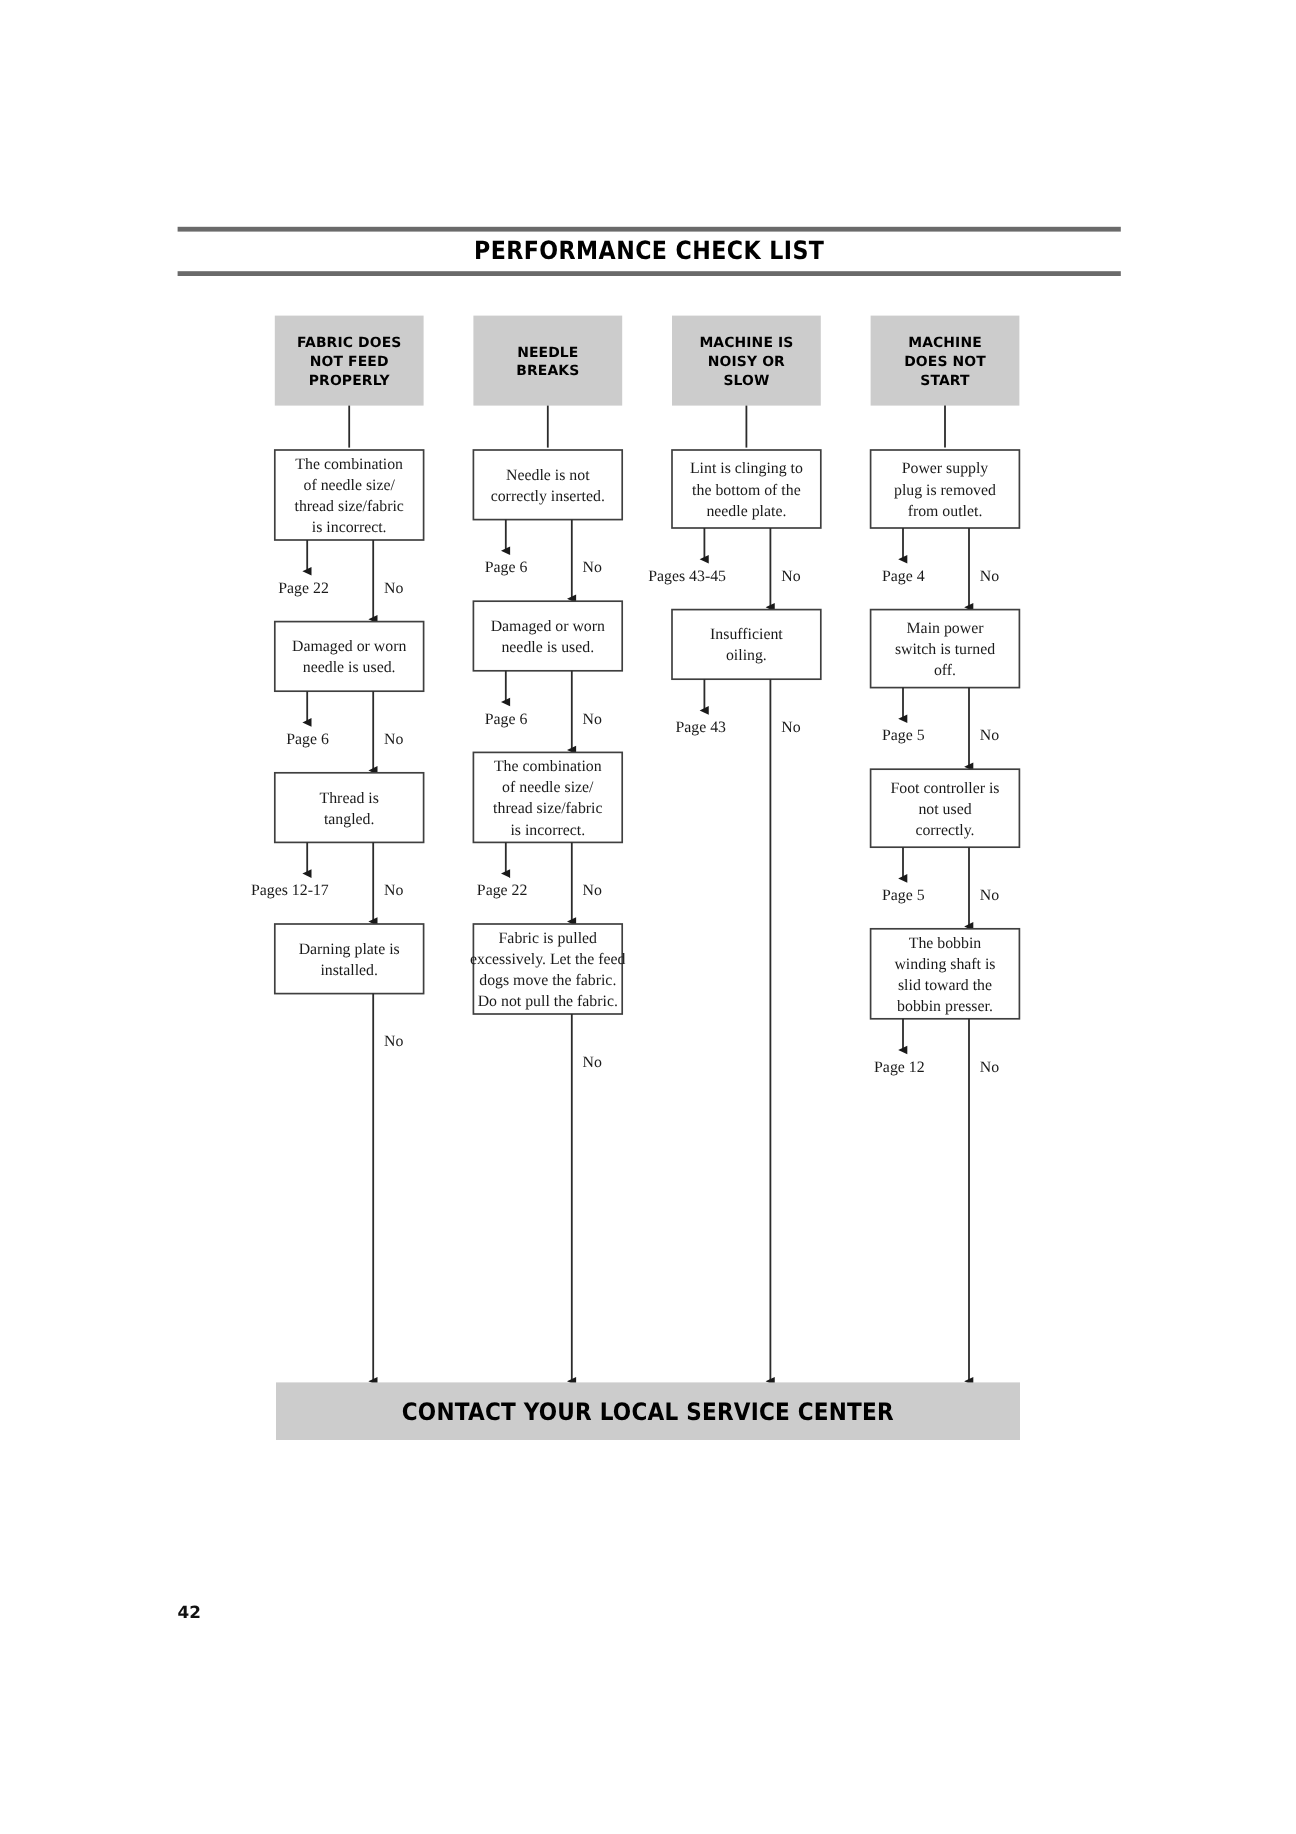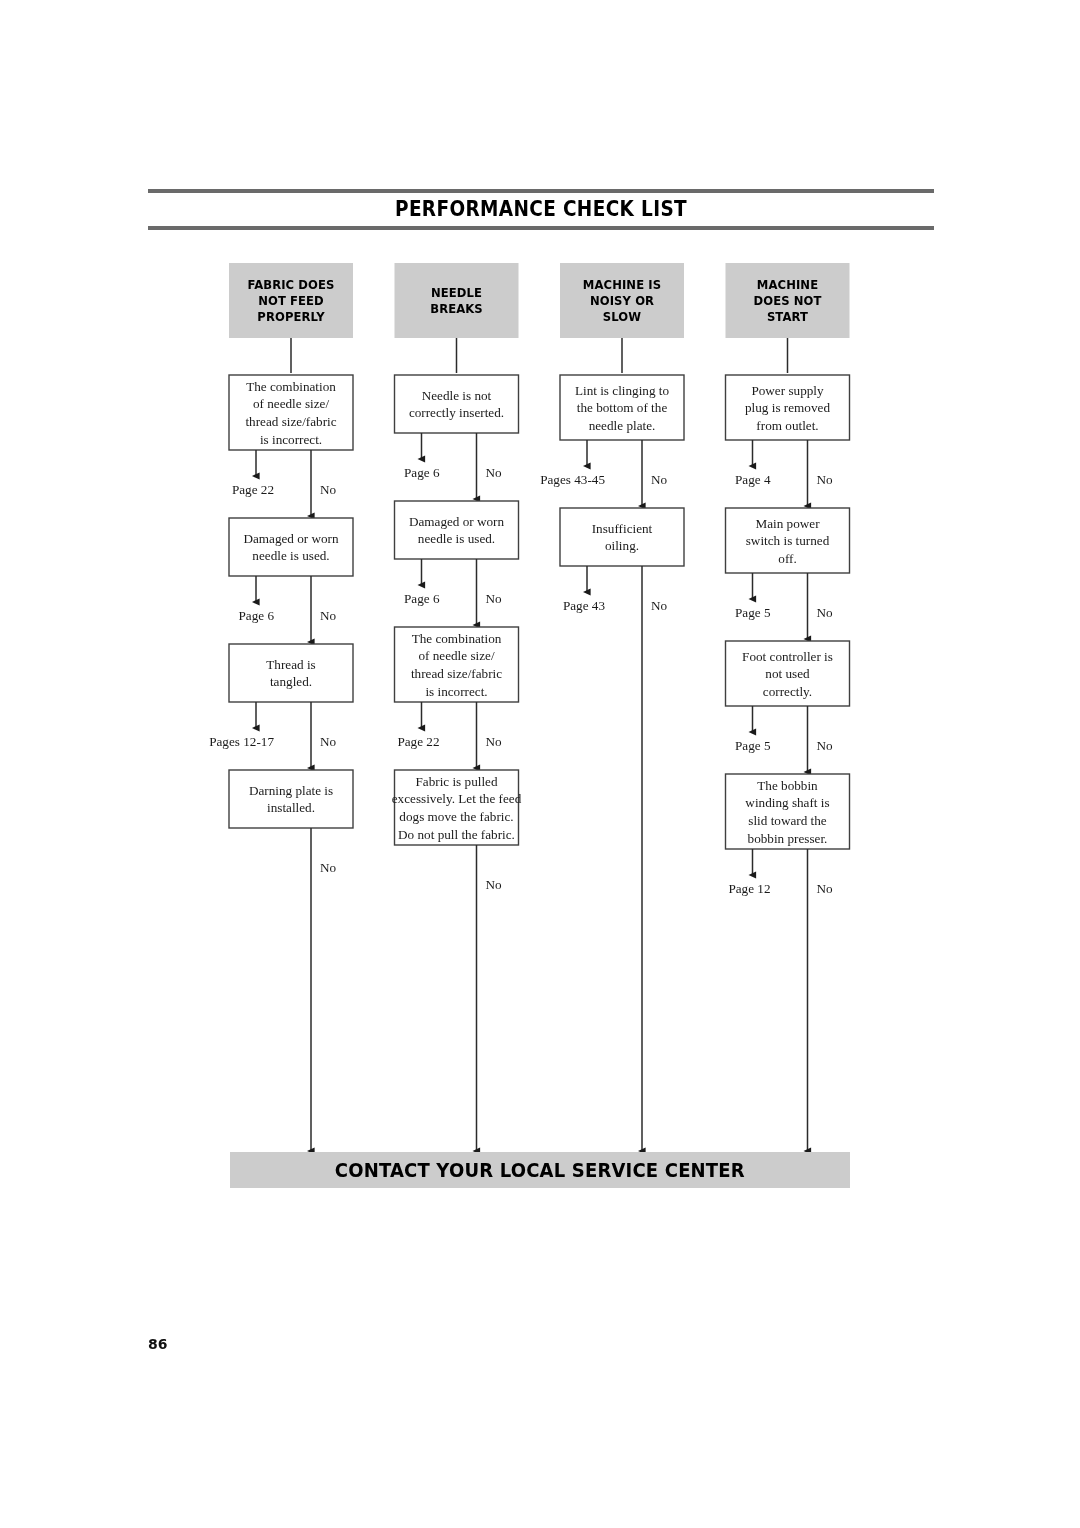--- a/index.html
+++ b/index.html
@@ -96,21 +96,21 @@
   }
   .page-label { text-anchor: end; }
   .no-label { text-anchor: start; }
 
   
   .banner {
     position: absolute;
     left: 230px;
     top: 1152px;
     width: 620px;
-    height: 36px;
+    height: 48px;
     background: #cccccc;
     display: flex;
     align-items: center;
     justify-content: center;
   }
   .banner-text {
     font-family: "DejaVu Sans", sans-serif;
     font-weight: bold;
     font-size: 20px;
     color: #000000;
@@ -340,15 +340,15 @@
           <line x1="807.5" y1="849" x2="807.5" y2="1151" class="flow-line" marker-end="url(#arrowhead)"></line>
           <text x="816.5" y="893" class="edge-label no-label">No</text>
         </g>
     </svg>
   </div>
 
   <div class="banner">
     <span class="banner-text">CONTACT YOUR LOCAL SERVICE CENTER</span>
   </div>
 
-  <div class="folio">86</div>
+  <div class="folio">42</div>
 
 </div>
 
 </body></html>

